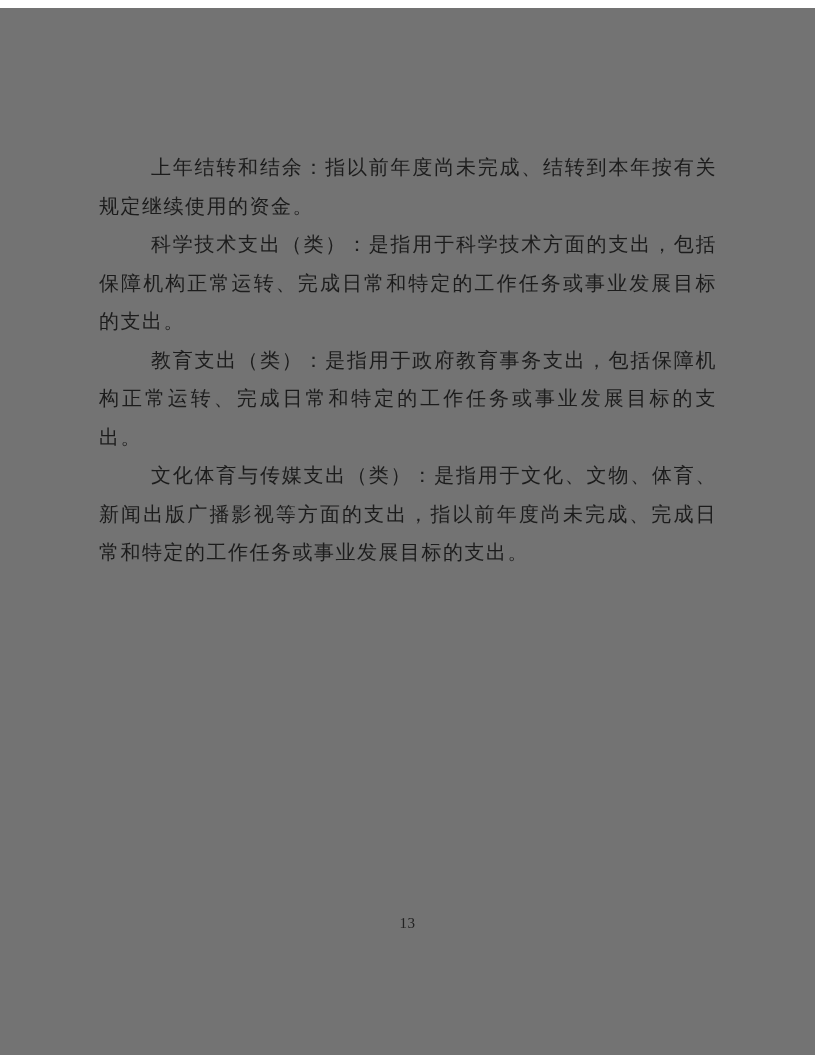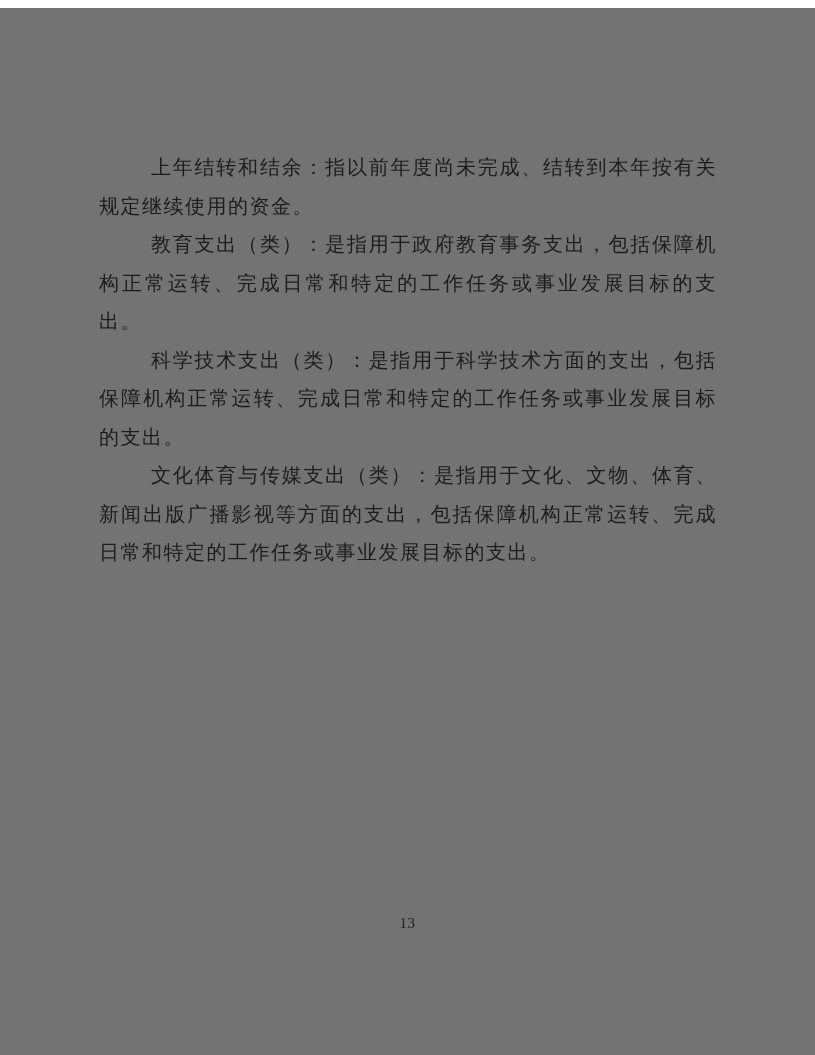--- a/index.html
+++ b/index.html
@@ -51,20 +51,20 @@
     font-family: "Liberation Serif", "DejaVu Serif", serif;
   }
 </style>
 </head>
 <body>
 
 <div class="page">
 
   <div class="text-block">
     <p>上年结转和结余：指以前年度尚未完成、结转到本年按有关规定继续使用的资金。</p>
+    <p>科学技术支出（类）：是指用于科学技术方面的支出，包括保障机构正常运转、完成日常和特定的工作任务或事业发展目标的支出。</p>
     <p>教育支出（类）：是指用于政府教育事务支出，包括保障机构正常运转、完成日常和特定的工作任务或事业发展目标的支出。</p>
-    <p>科学技术支出（类）：是指用于科学技术方面的支出，包括保障机构正常运转、完成日常和特定的工作任务或事业发展目标的支出。</p>
-    <p>文化体育与传媒支出（类）：是指用于文化、文物、体育、新闻出版广播影视等方面的支出，包括保障机构正常运转、完成日常和特定的工作任务或事业发展目标的支出。</p>
+    <p>文化体育与传媒支出（类）：是指用于文化、文物、体育、新闻出版广播影视等方面的支出，指以前年度尚未完成、完成日常和特定的工作任务或事业发展目标的支出。</p>
   </div>
 
   <div class="page-number">13</div>
 
 </div>
 
 </body></html>

